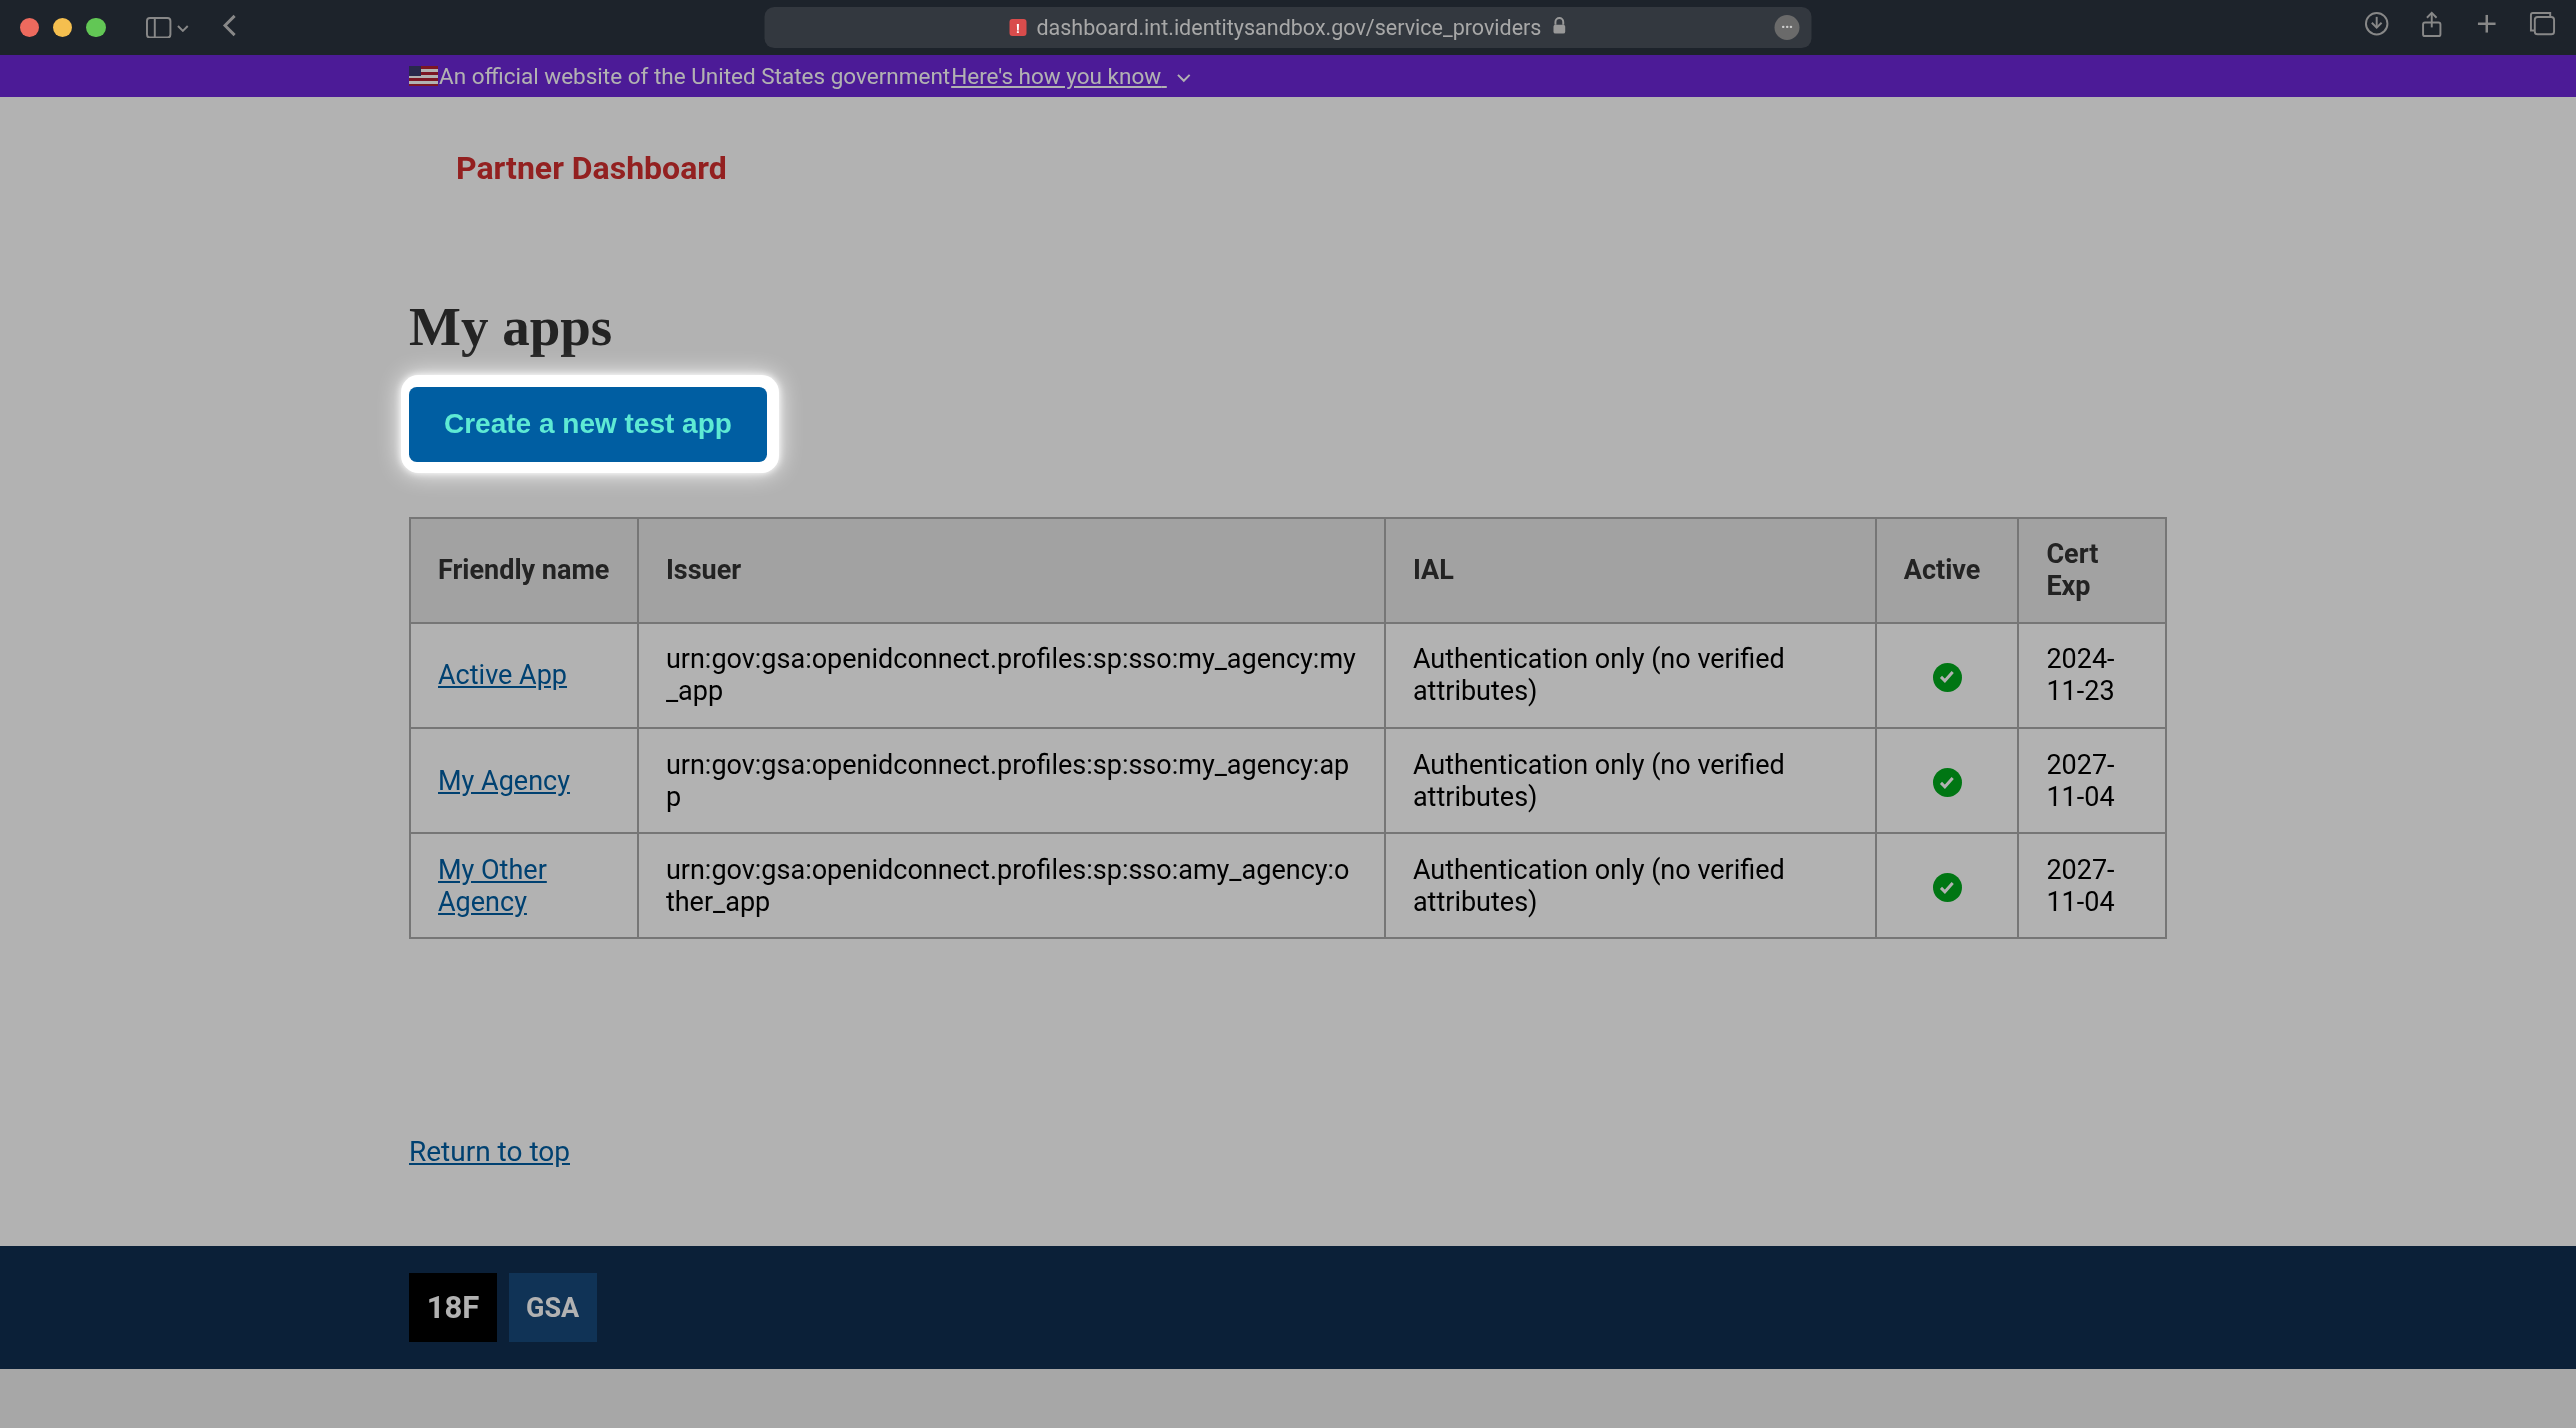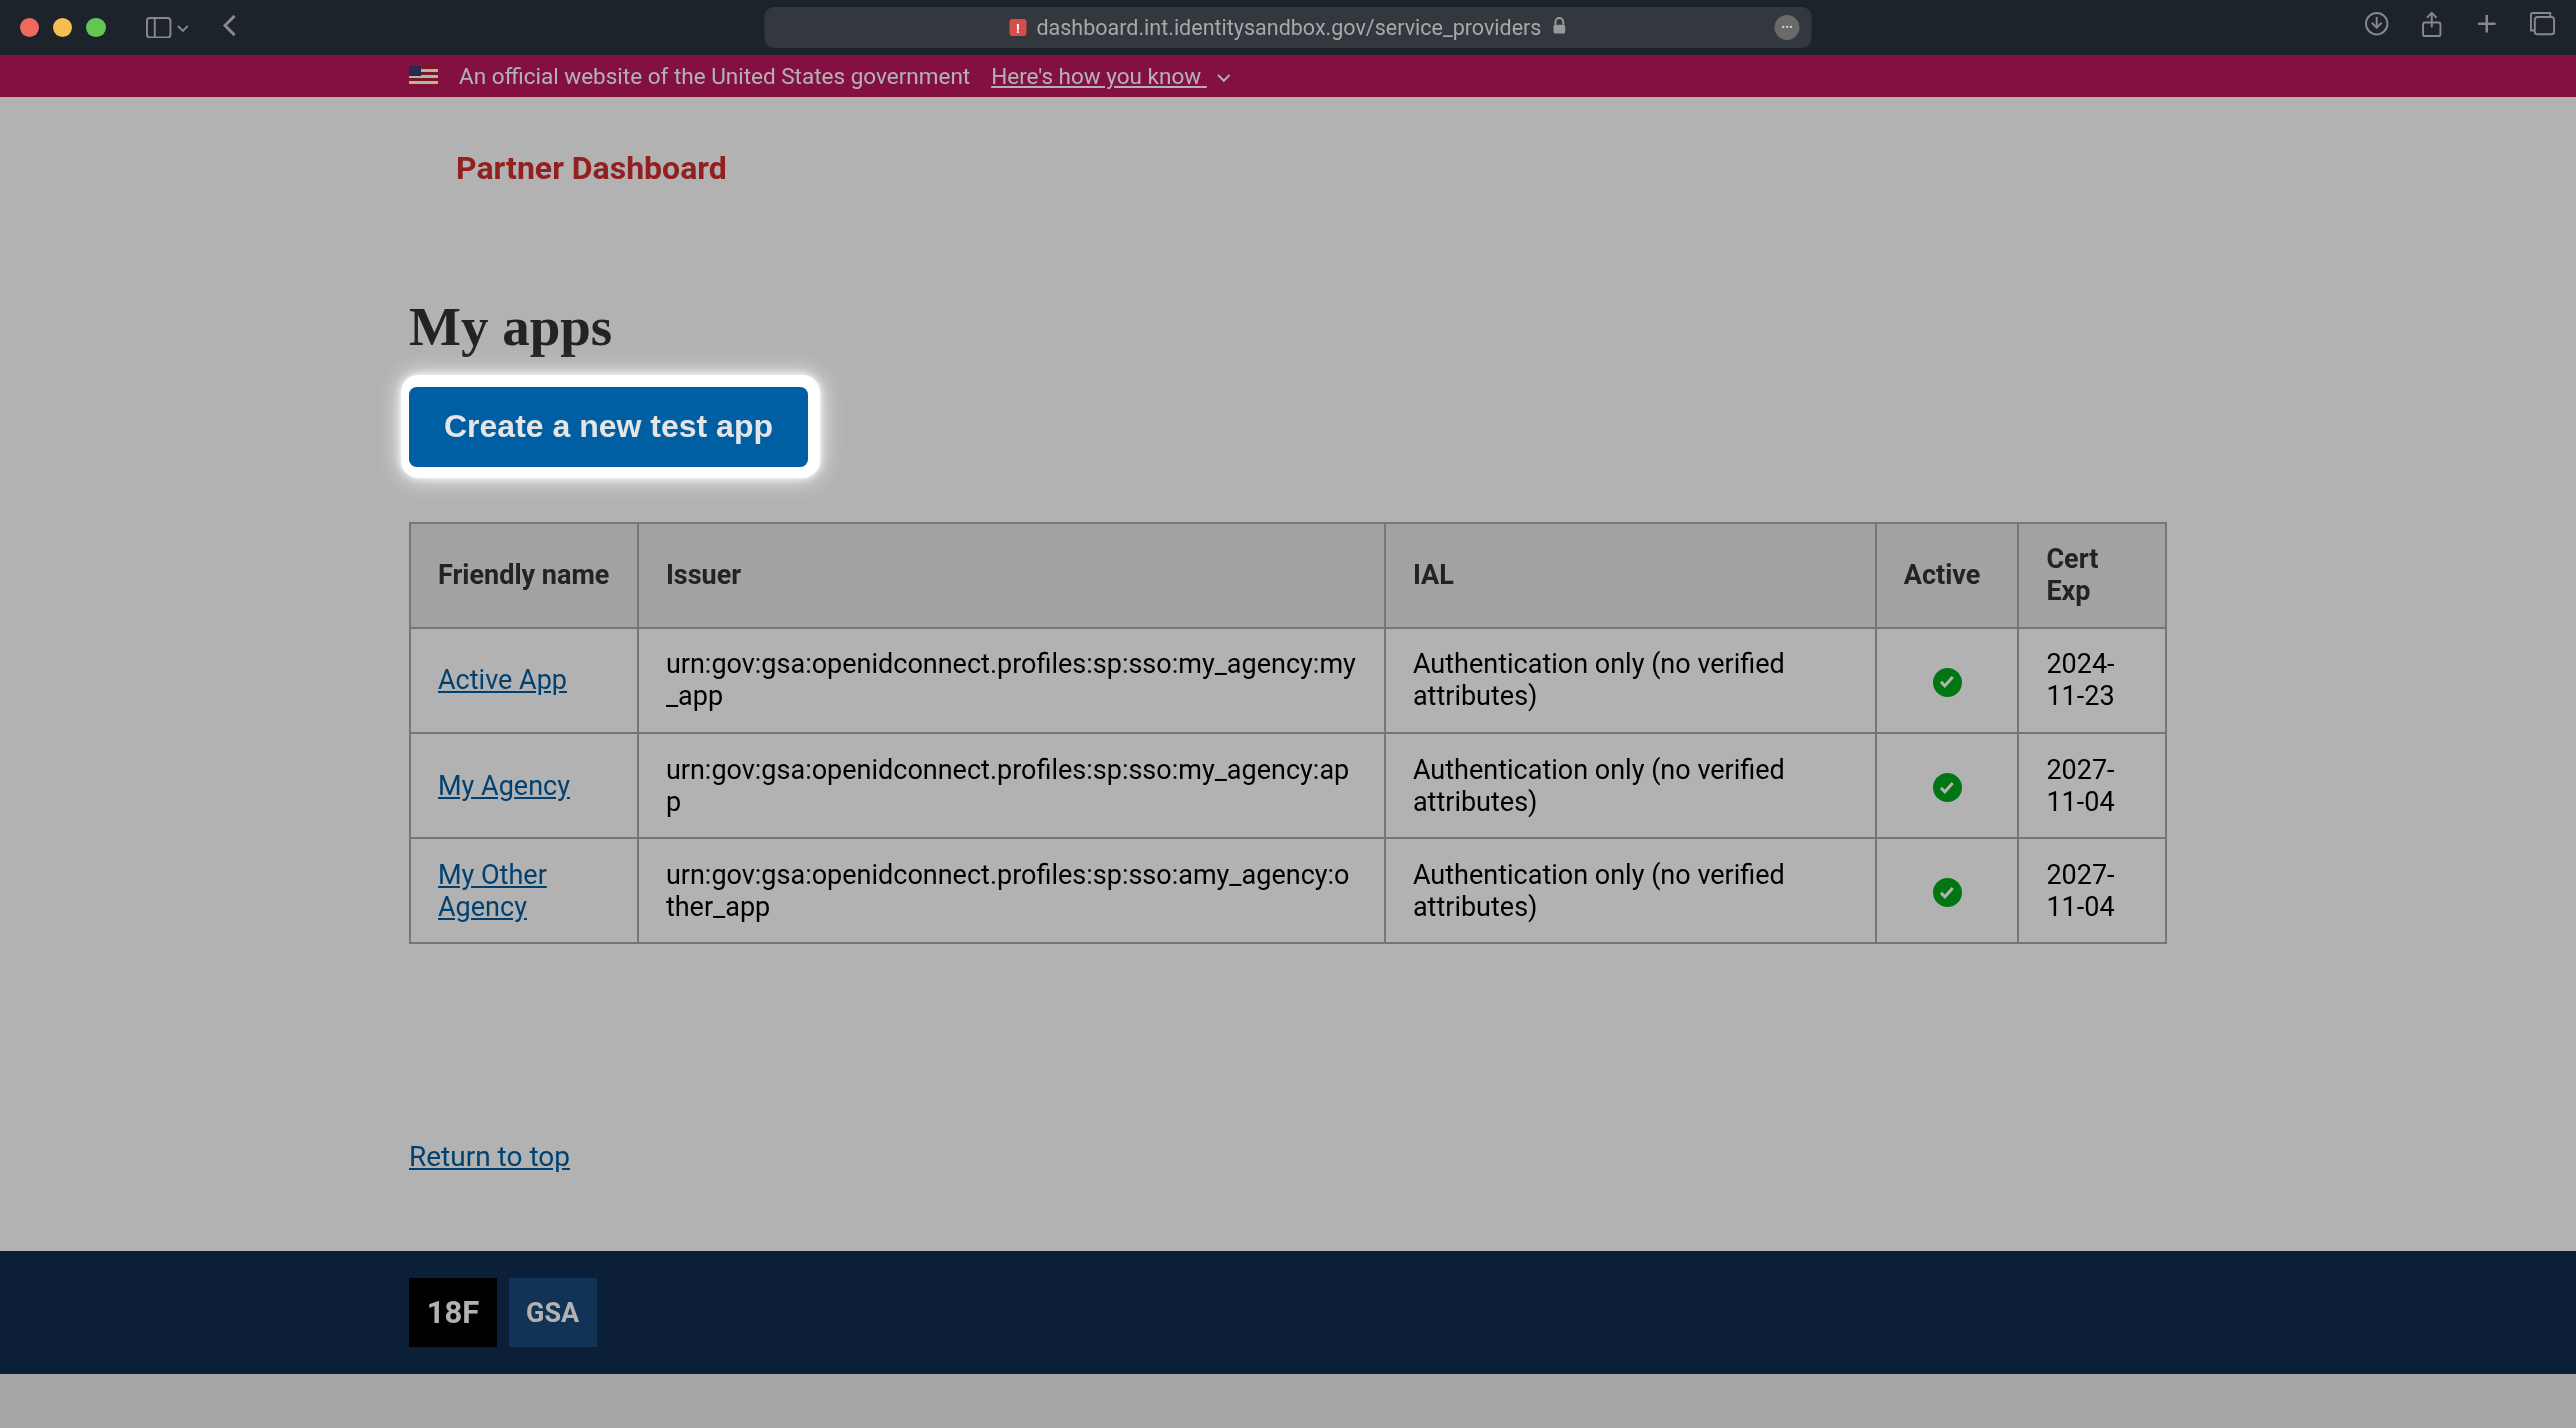--- a/index.html
+++ b/index.html
@@ -130,29 +130,29 @@
       pointer-events: none;
     }
     
     .page-content {
       background: #f0f0f0;
       height: 100%;
     }
     
     
     .gov-banner {
-      background: #be185d;
+      background: #6d28d9;
       color: #fff;
       padding: 7.8px 0;
       display: flex;
       align-items: center;
       justify-content: flex-start;
       padding-left: 409px;
       font-size: 22.5px;
-      gap: 21px;
+      gap: 1px;
     }
     
     .flag-icon {
       width: 29px;
       height: 19.6px;
       background: linear-gradient(to bottom, 
         #b22234 0%, #b22234 15%, 
         #fff 15%, #fff 30%,
         #b22234 30%, #b22234 45%,
         #fff 45%, #fff 60%,
@@ -233,24 +233,24 @@
       position: absolute;
       inset: -11.7px -11.7px -11.7px -7.8px;
       background: #fff;
       border-radius: 17.6px;
       box-shadow: 0 0 23.5px rgba(255,255,255,0.95), 0 0 7.8px rgba(255,255,255,1);
       z-index: -1;
     }
     
     .create-btn {
       background: #005ea2;
-      color: #e5e5e5;
+      color: #5eead4;
       border: none;
       padding: 21.5px 35px;
-      font-size: 32px;
+      font-size: 28px;
       font-weight: bold;
       border-radius: 7.8px;
       cursor: pointer;
     }
     
     
     .apps-table {
       width: 100%;
       border-collapse: collapse;
       margin-top: 55px;

